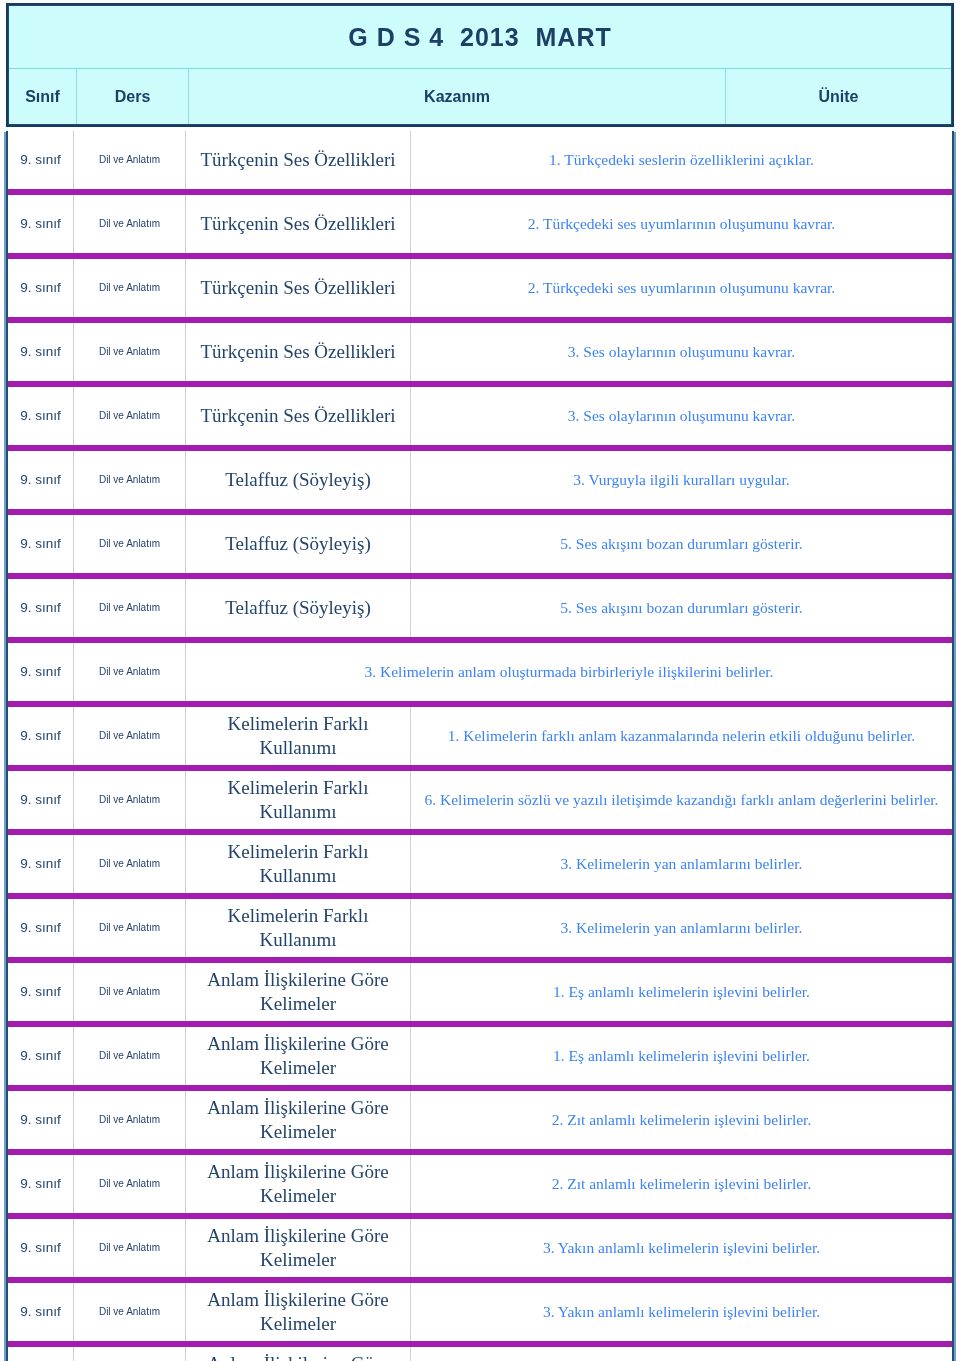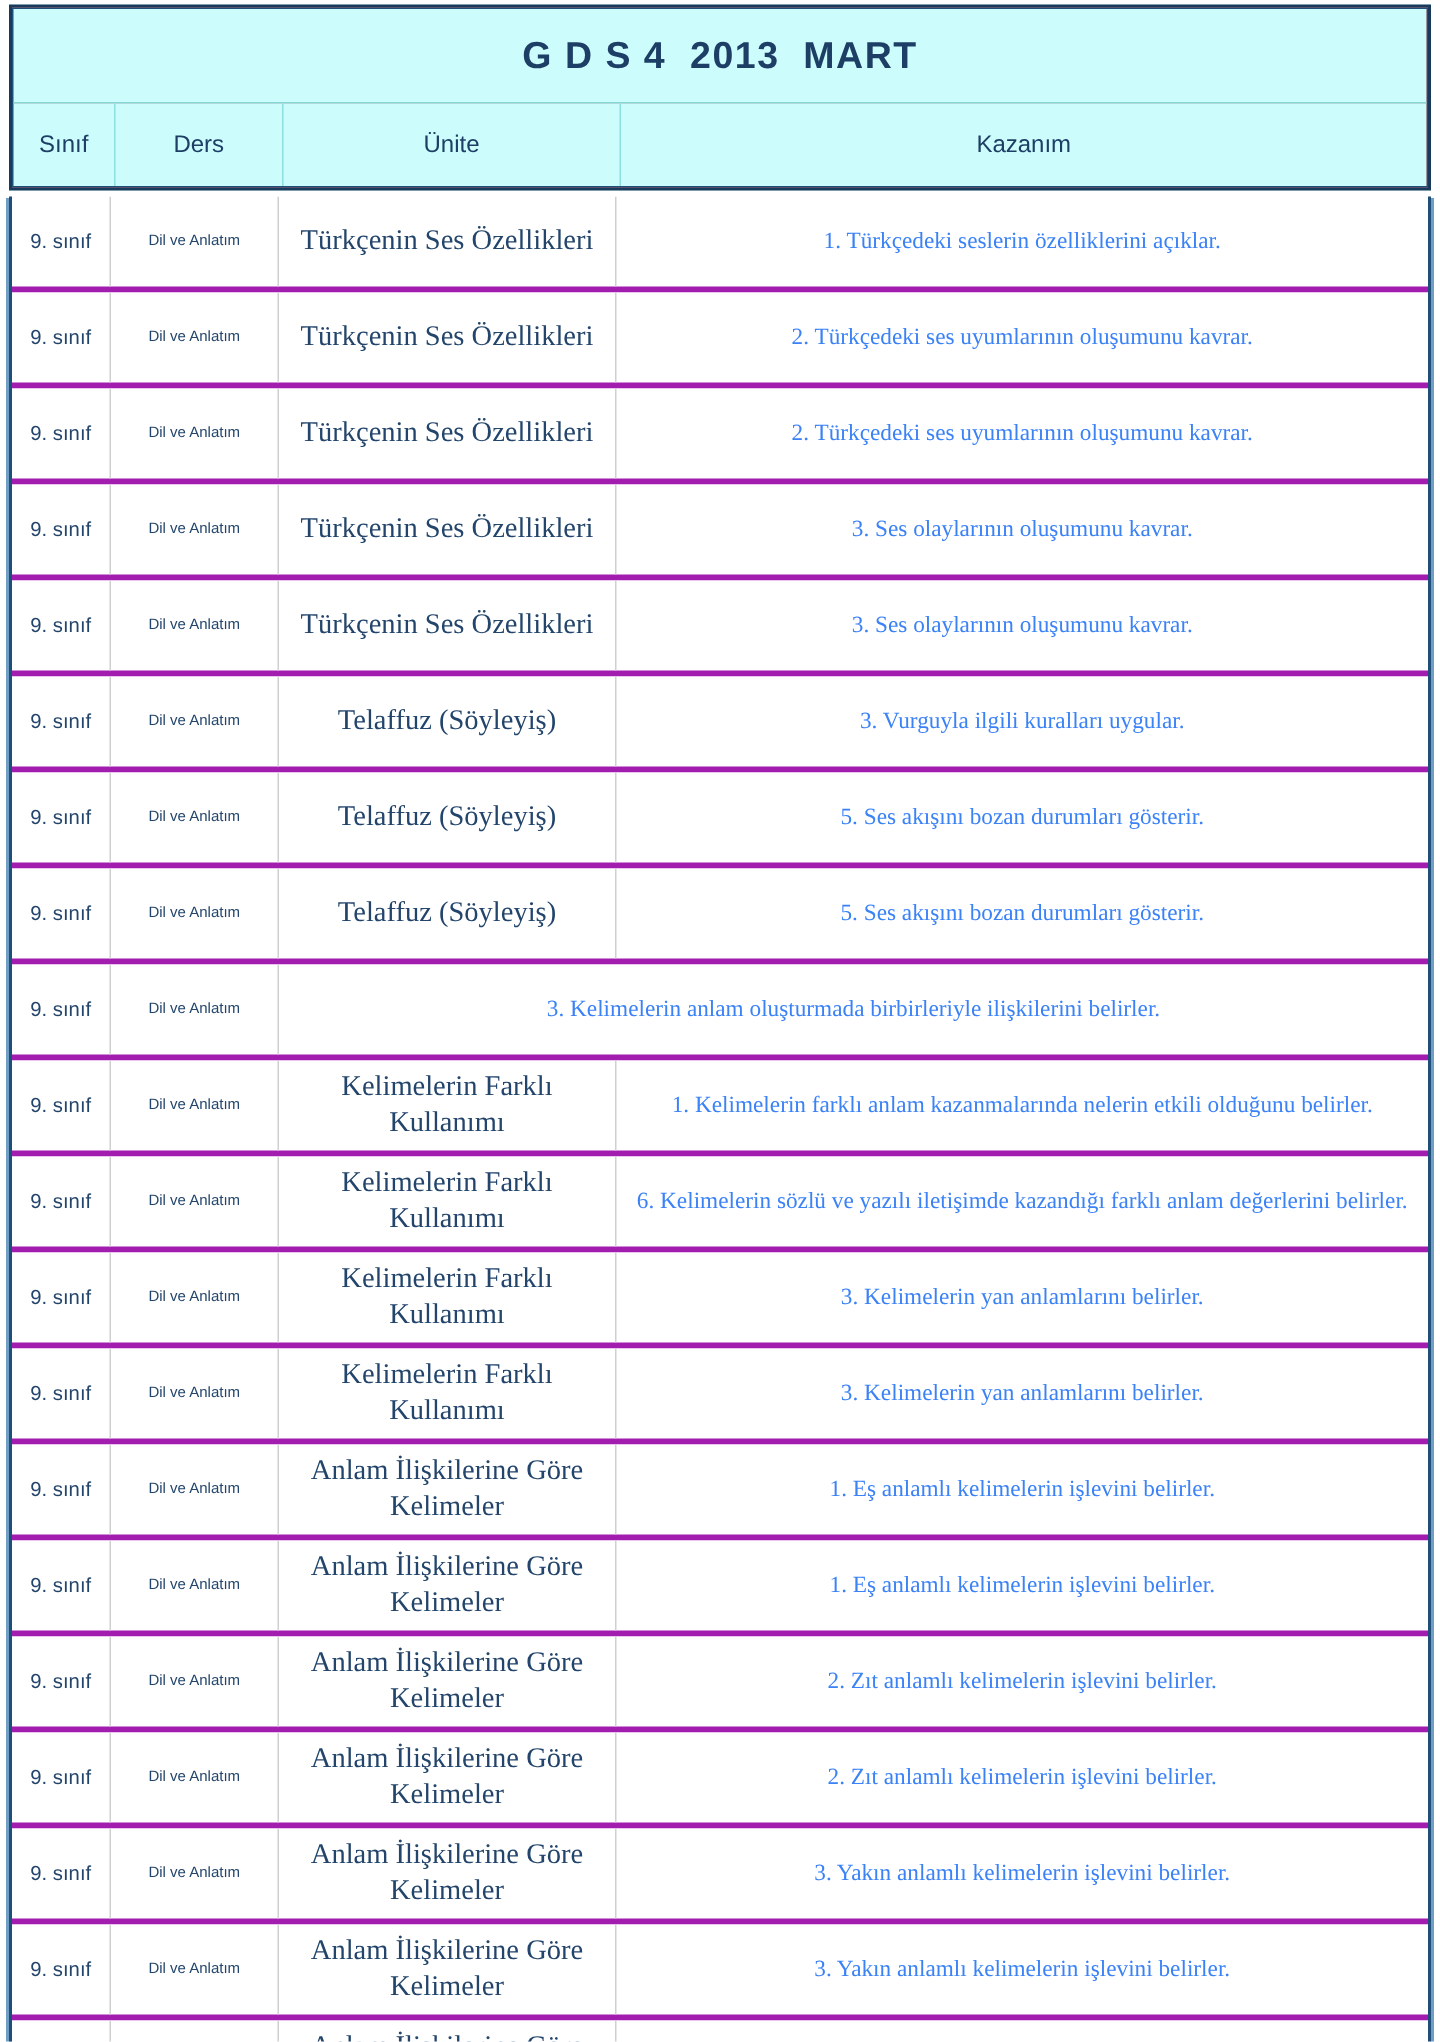--- a/index.html
+++ b/index.html
@@ -57,21 +57,21 @@
     display: flex;
     height: 55px;
     background: #ccfcfc;
   }
   .colhead {
     display: flex;
     align-items: center;
     justify-content: center;
     font-family: "Liberation Sans", sans-serif;
     font-size: 16px;
-    font-weight: normal;
+    font-weight: bold;
     color: #1d3f66;
     box-sizing: border-box;
     border-right: 1px solid #8fdede;
   }
   .colhead:last-child { border-right: none; }
 
   .c-sinif  { width: 68px;  }
   .c-ders   { width: 112px; }
   .c-unite  { width: 225px; }
   .c-kazanim{ flex: 1;      }
@@ -86,21 +86,21 @@
     box-sizing: border-box;
     background: #ffffff;
     height: 1286px;
     overflow: hidden;
   }
 
   .row {
     display: flex;
     align-items: center;
     height: 64px;
-    border-bottom: 4px solid #a21caf;
+    border-bottom: 6px solid #a21caf;
     background: #ffffff;
     box-sizing: border-box;
   }
 
   .cell {
     box-sizing: border-box;
     display: flex;
     align-items: center;
     justify-content: center;
     text-align: center;
@@ -144,22 +144,22 @@
   <div class="header-block">
     <div class="header-inner">
 
       <div class="title-row">
         <div class="title-text">G D S 4  2013  MART</div>
       </div>
 
       <div class="colhead-row">
         <div class="colhead c-sinif">Sınıf</div>
         <div class="colhead c-ders">Ders</div>
+        <div class="colhead c-kazanim">Kazanım</div>
         <div class="colhead c-unite">Ünite</div>
-        <div class="colhead c-kazanim">Kazanım</div>
       </div>
 
     </div>
   </div>
 
   <div class="table-block" id="table-body">
       <div class="row">
         <div class="cell cell-sinif">9. sınıf</div>
         <div class="cell cell-ders">Dil ve Anlatım</div>
         <div class="cell cell-unite">Türkçenin Ses Özellikleri</div>

